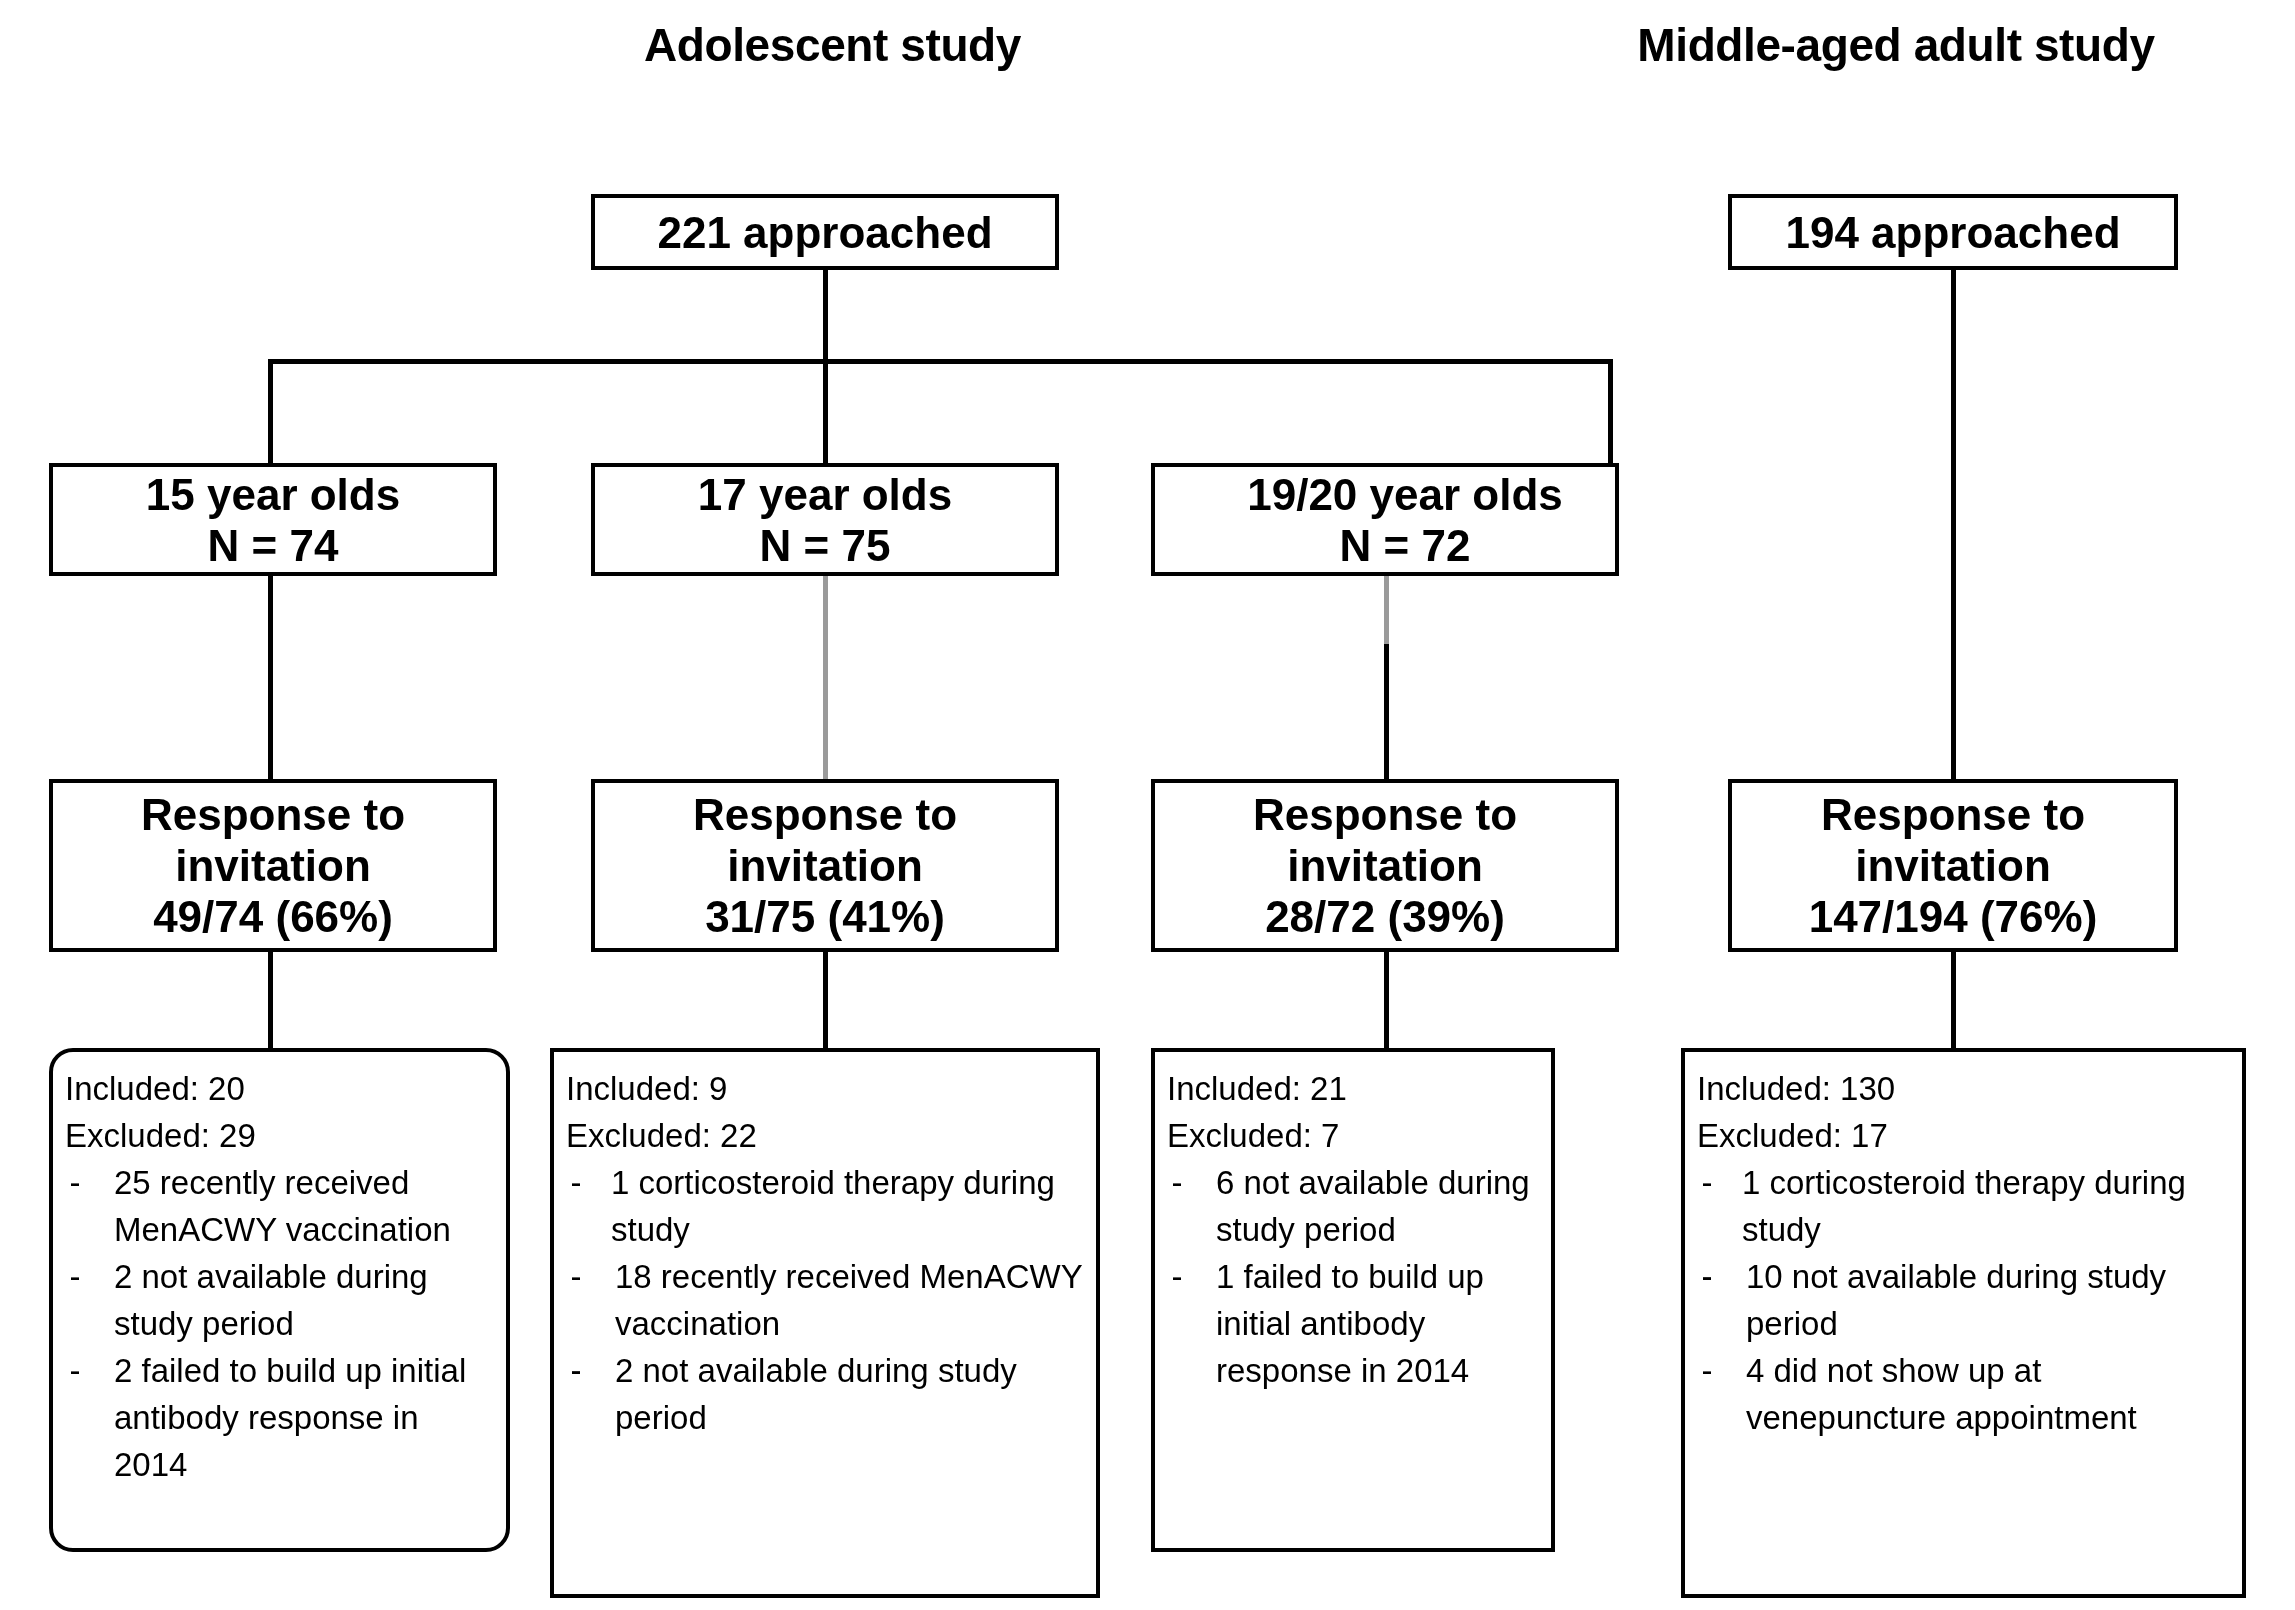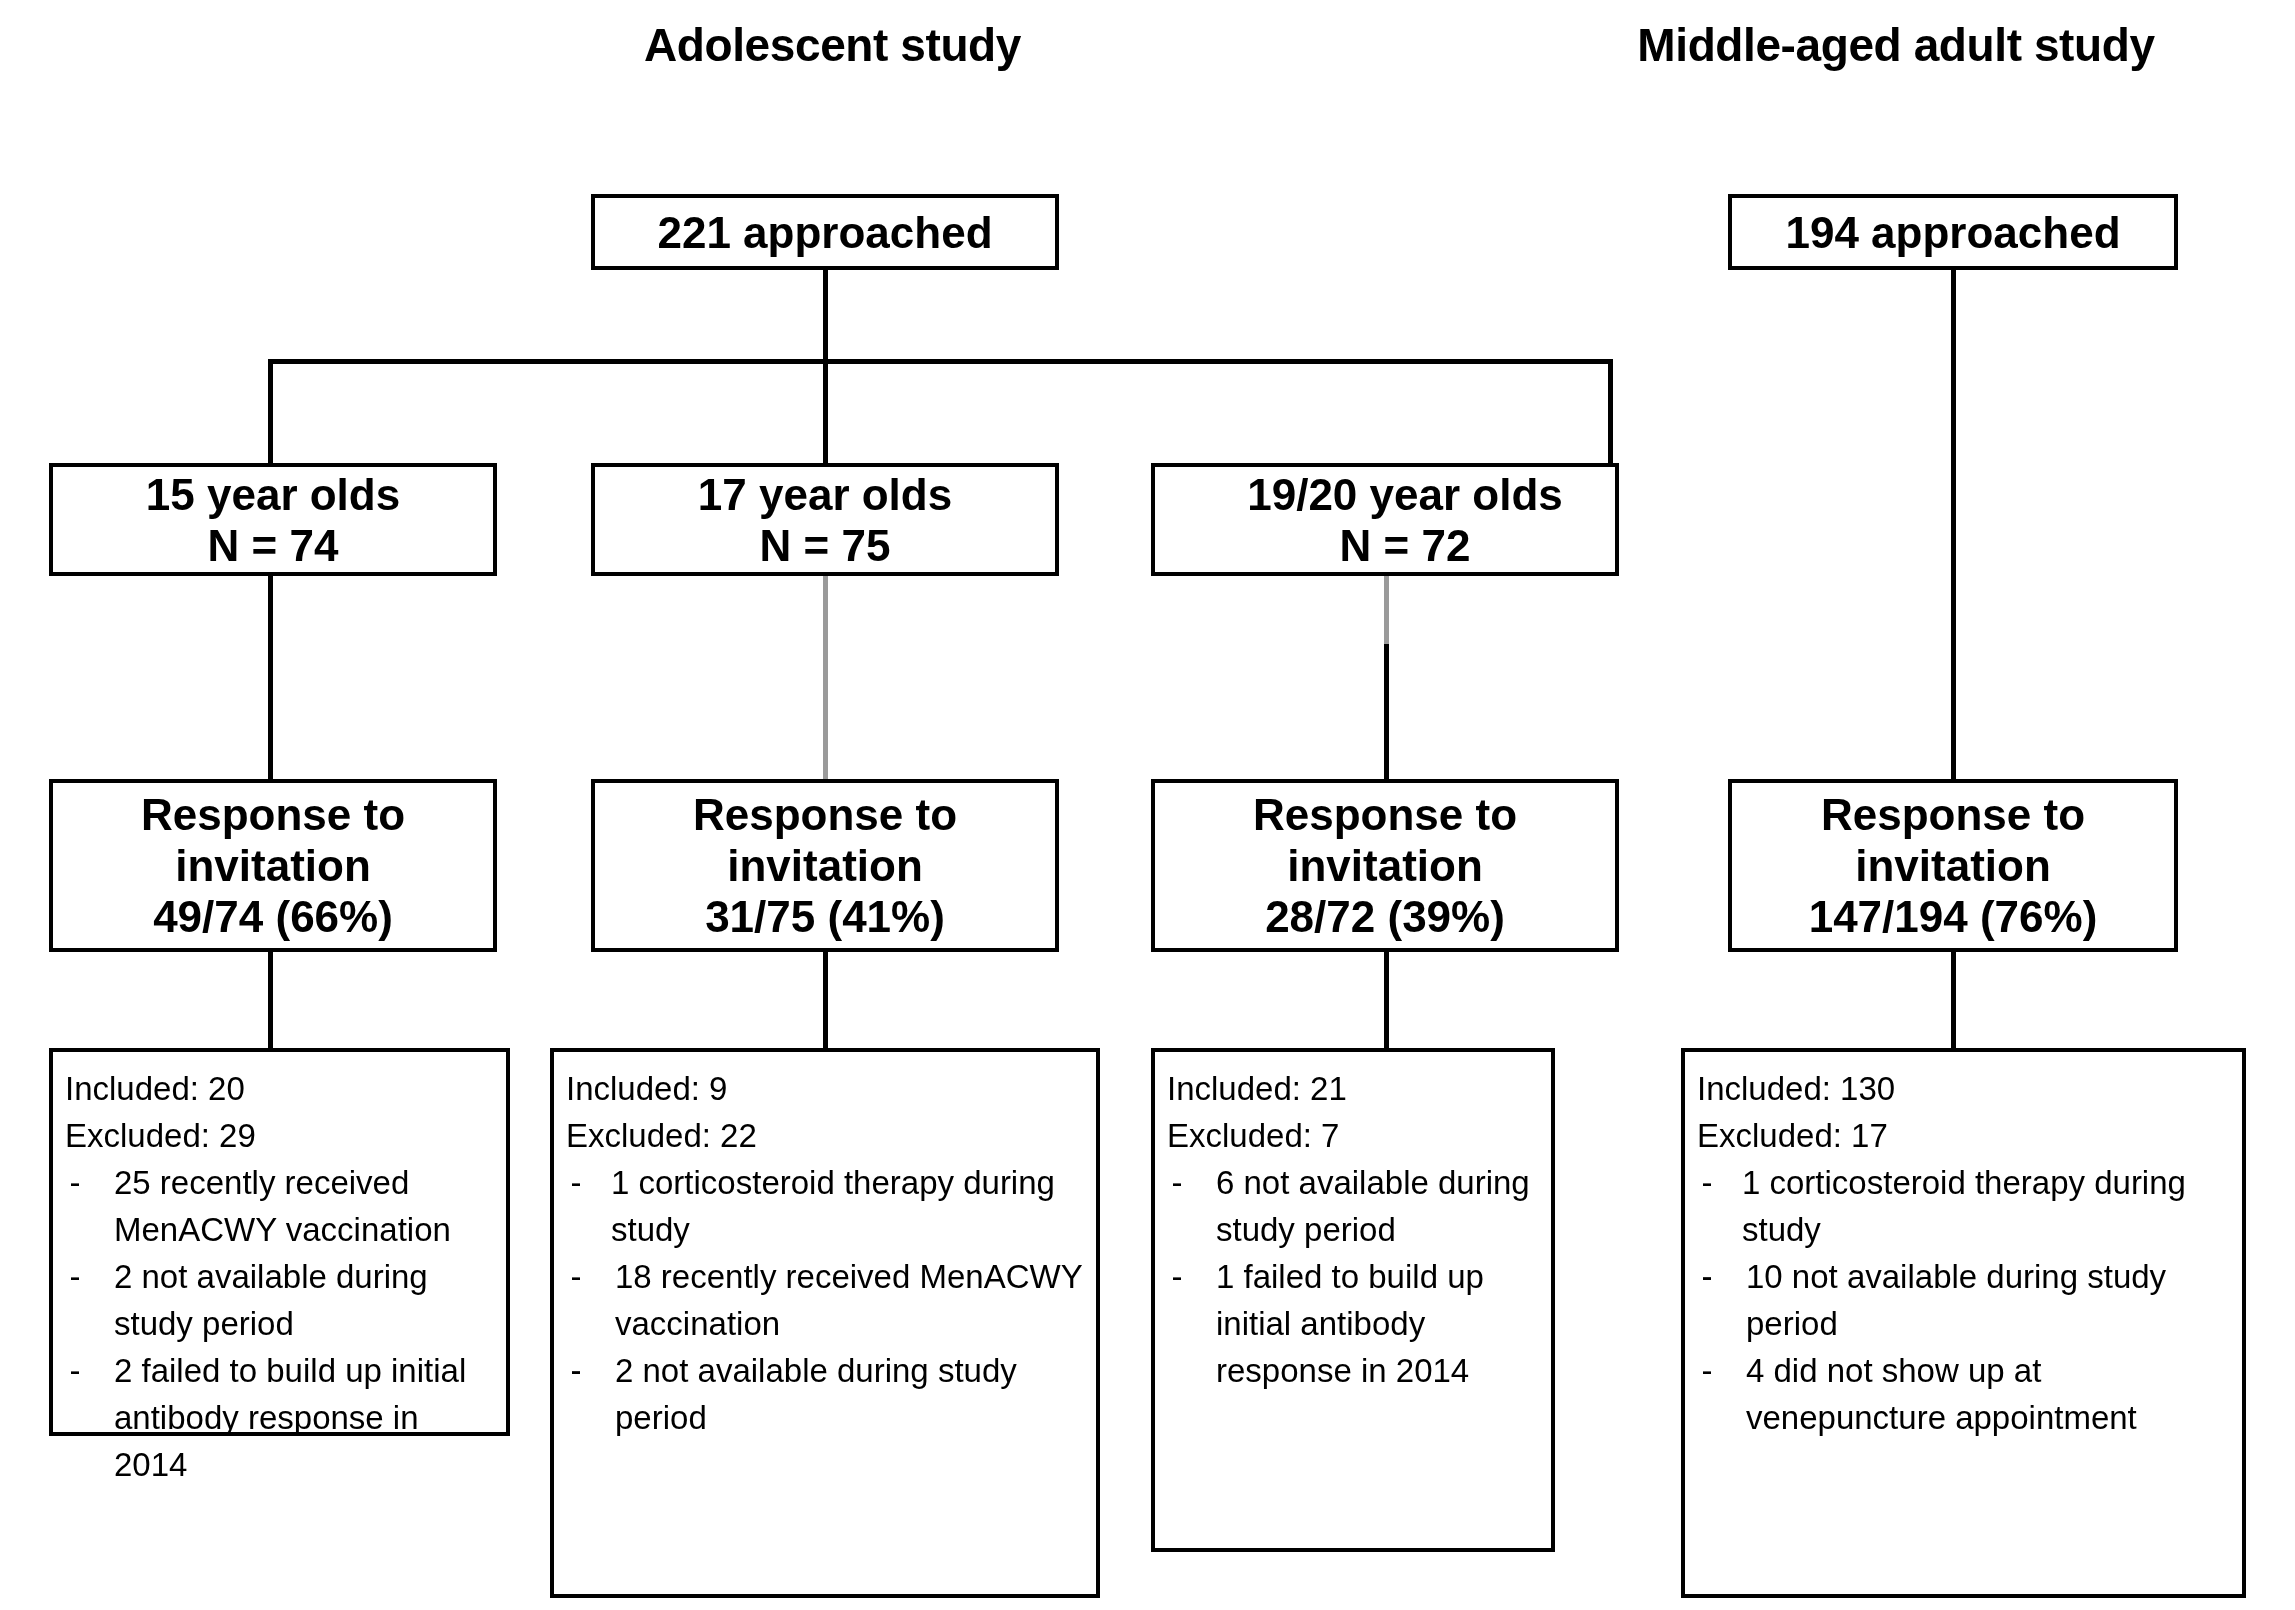--- a/index.html
+++ b/index.html
@@ -147,21 +147,21 @@
     <span>Response to</span>
     <span>invitation</span>
     <span>147/194 (76%)</span>
   </div>
 
   <div class="line-v" style="left:268px; top:936px; height:98px;"></div>
   <div class="line-v" style="left:823px; top:936px; height:98px;"></div>
   <div class="line-v" style="left:1384px; top:936px; height:98px;"></div>
   <div class="line-v" style="left:1951px; top:936px; height:98px;"></div>
 
-  <div class="box box-detail" style="left:49px; top:1032px; width:461px; height:388px;">
+  <div class="box box-detail" style="left:49px; top:1032px; width:461px; height:504px;border-radius:24px;">
     <span class="detail-head">Included: 20</span>
     <span class="detail-head">Excluded: 29</span>
     <ul class="bullets">
       <li><span class="dash">-</span><span>25 recently received MenACWY vaccination</span></li>
       <li><span class="dash">-</span><span>2 not available during study period</span></li>
       <li><span class="dash">-</span><span>2 failed to build up initial antibody response in 2014</span></li>
     </ul>
   </div>
 
   <div class="box box-detail" style="left:550px; top:1032px; width:550px; height:550px;">

